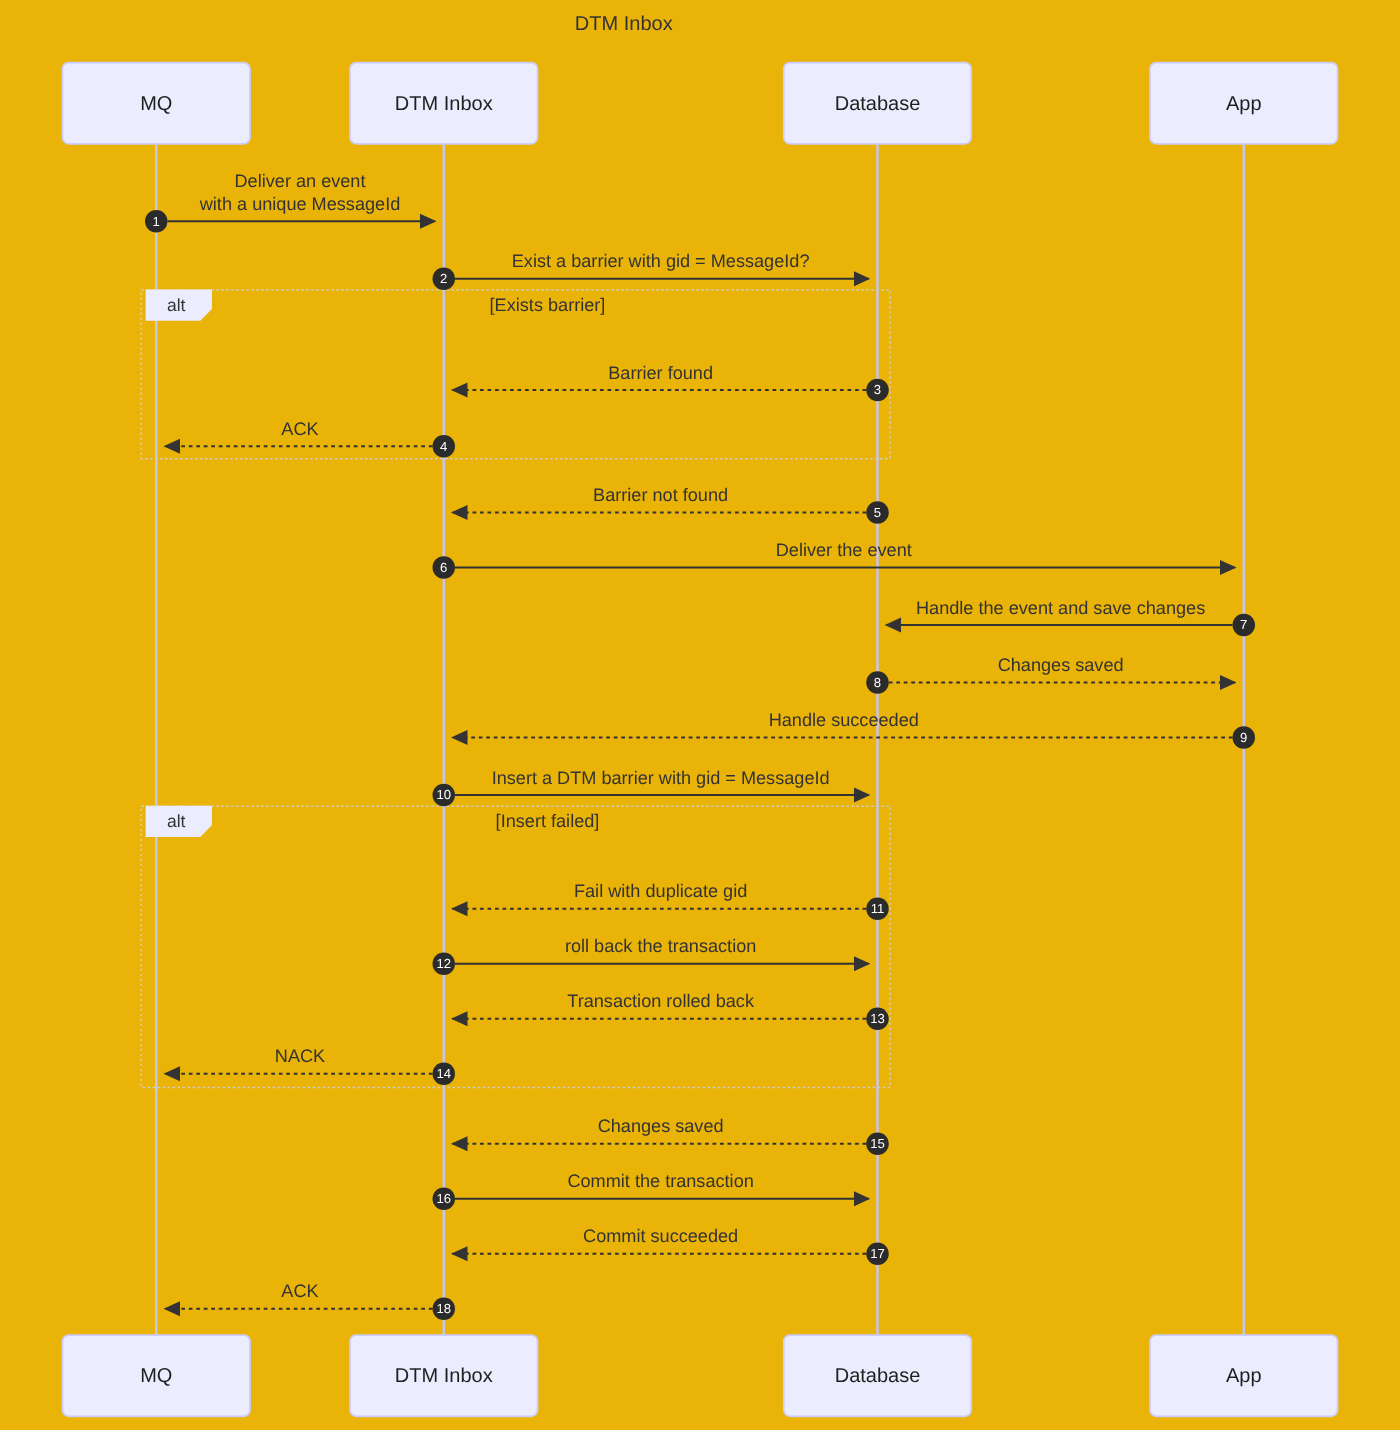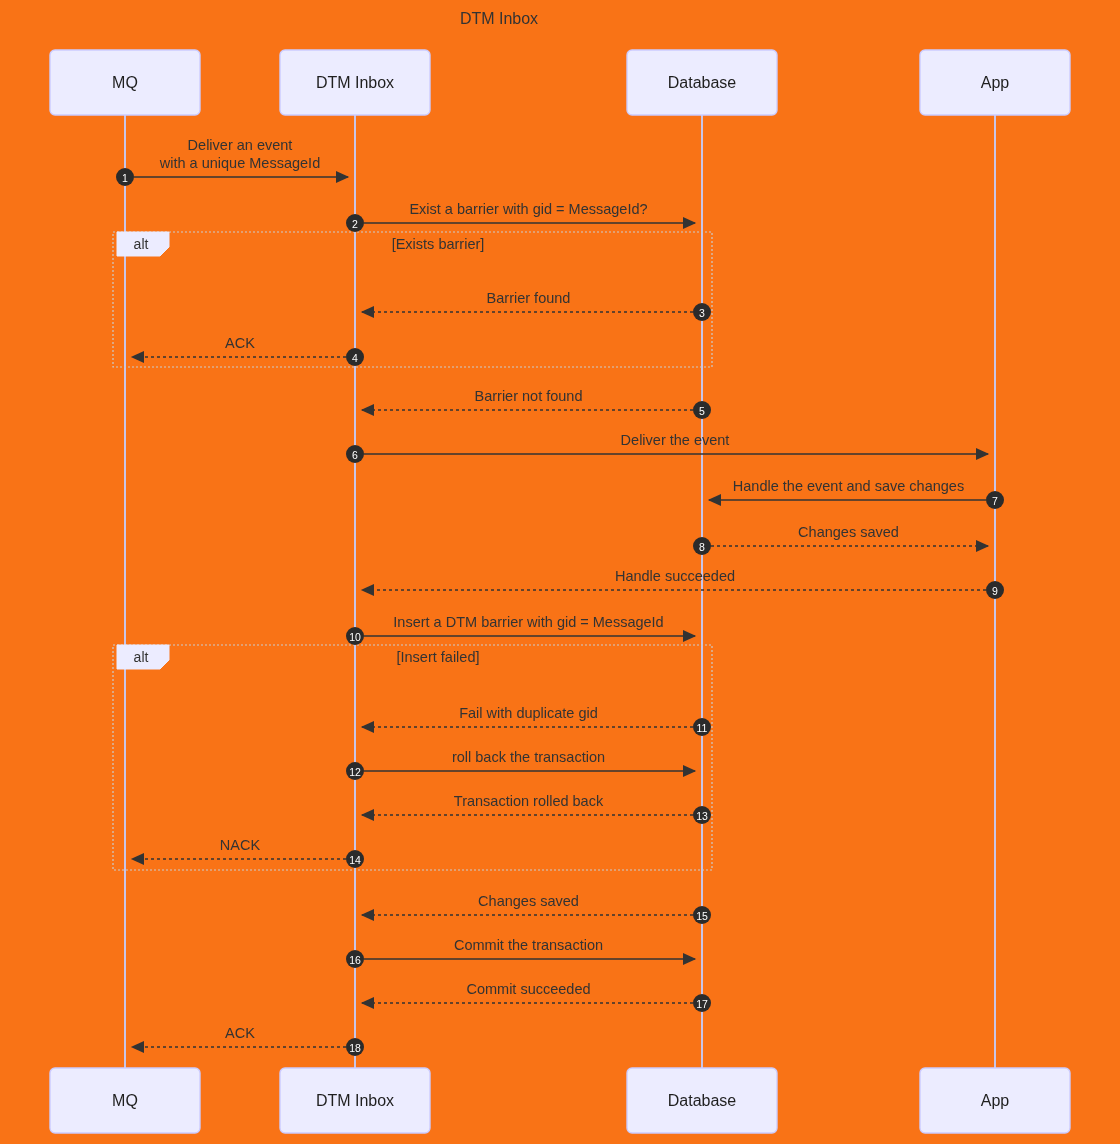--- a/index.html
+++ b/index.html
@@ -10,21 +10,21 @@
   }
   body {
     font-family: "Liberation Sans", sans-serif;
     color: #333333;
   }
   #diagram-root {
     position: relative;
     width: 1120px;
     height: 1144px;
     overflow: hidden;
-    background: #f97316;
+    background: #eab308;
   }
   #diagram-svg {
     position: absolute;
     left: 0;
     top: 0;
     width: 1120px;
     height: 1144px;
     display: block;
   }
   .diag-title {

